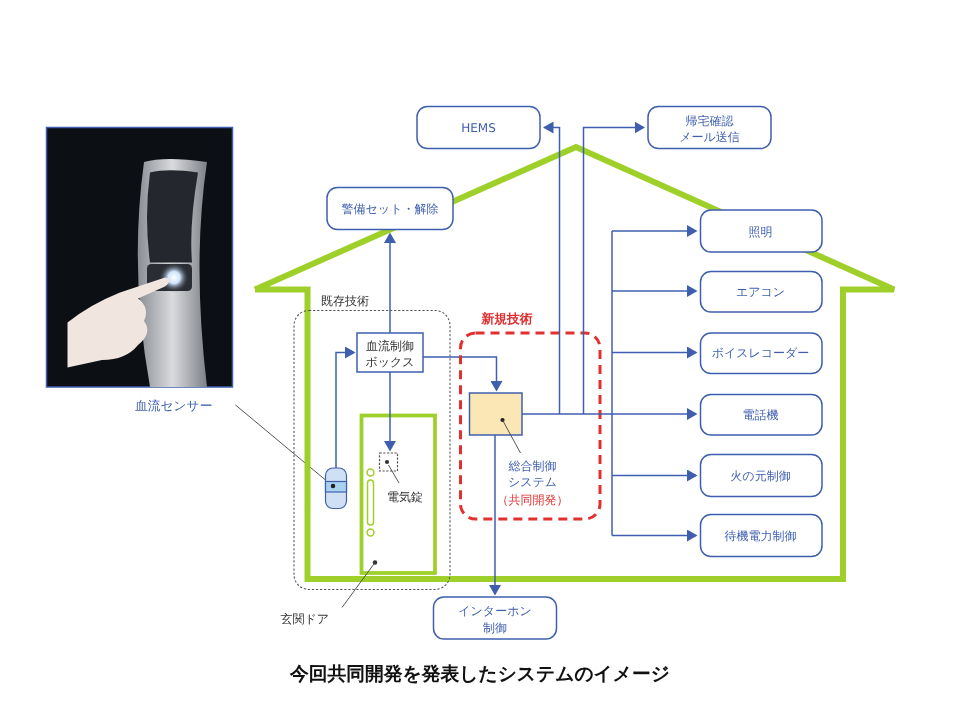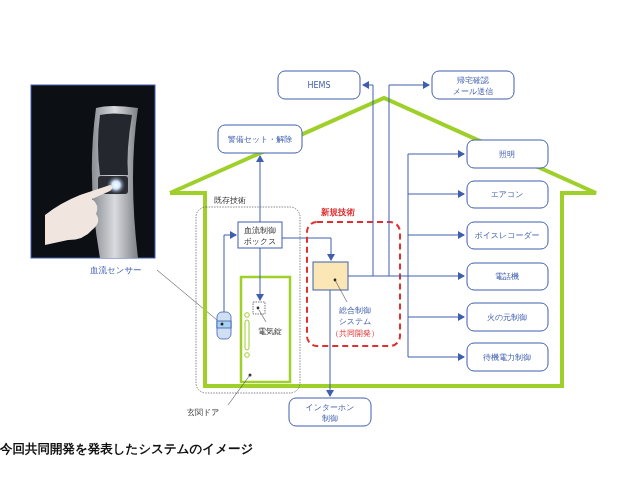--- a/index.html
+++ b/index.html
@@ -1,21 +1,21 @@
 <!DOCTYPE html>
 <html><head>
 <meta charset="utf-8">
 <style>
   html, body { margin:0; padding:0; background:#ffffff; }
   body { width:640px; height:477px; position:relative; overflow:hidden; font-family:"DejaVu Sans", sans-serif; }
   #diagram { position:absolute; left:0; top:0; }
   .box-text { font-family:"DejaVu Sans", sans-serif; fill:#3f5fae; font-size:8px; }
   .label-dark { font-family:"DejaVu Sans", sans-serif; fill:#333333; font-size:8px; }
   .label-red { font-family:"DejaVu Sans", sans-serif; fill:#e03030; font-size:8.5px; font-weight:bold; }
-  .caption { position:absolute; left:0; width:640px; top:441px; text-align:left; font-family:"DejaVu Sans", sans-serif; font-weight:bold; font-size:12.5px; color:#111; }
+  .caption { position:absolute; left:0; width:640px; top:441px; text-align:center; font-family:"DejaVu Sans", sans-serif; font-weight:bold; font-size:12.5px; color:#111; }
   .sensor-label { font-family:"DejaVu Sans", sans-serif; fill:#3f5fae; font-size:8.5px; }
 </style>
 </head>
 <body>
 
 <svg id="diagram" width="640" height="477" viewBox="0 0 640 477">
   <defs>
     <marker id="arr" markerWidth="8" markerHeight="8" refX="6" refY="4" orient="auto" markerUnits="userSpaceOnUse">
       <path d="M0,0 L7,4 L0,8 z" fill="#3f5fae"></path>
     </marker>

